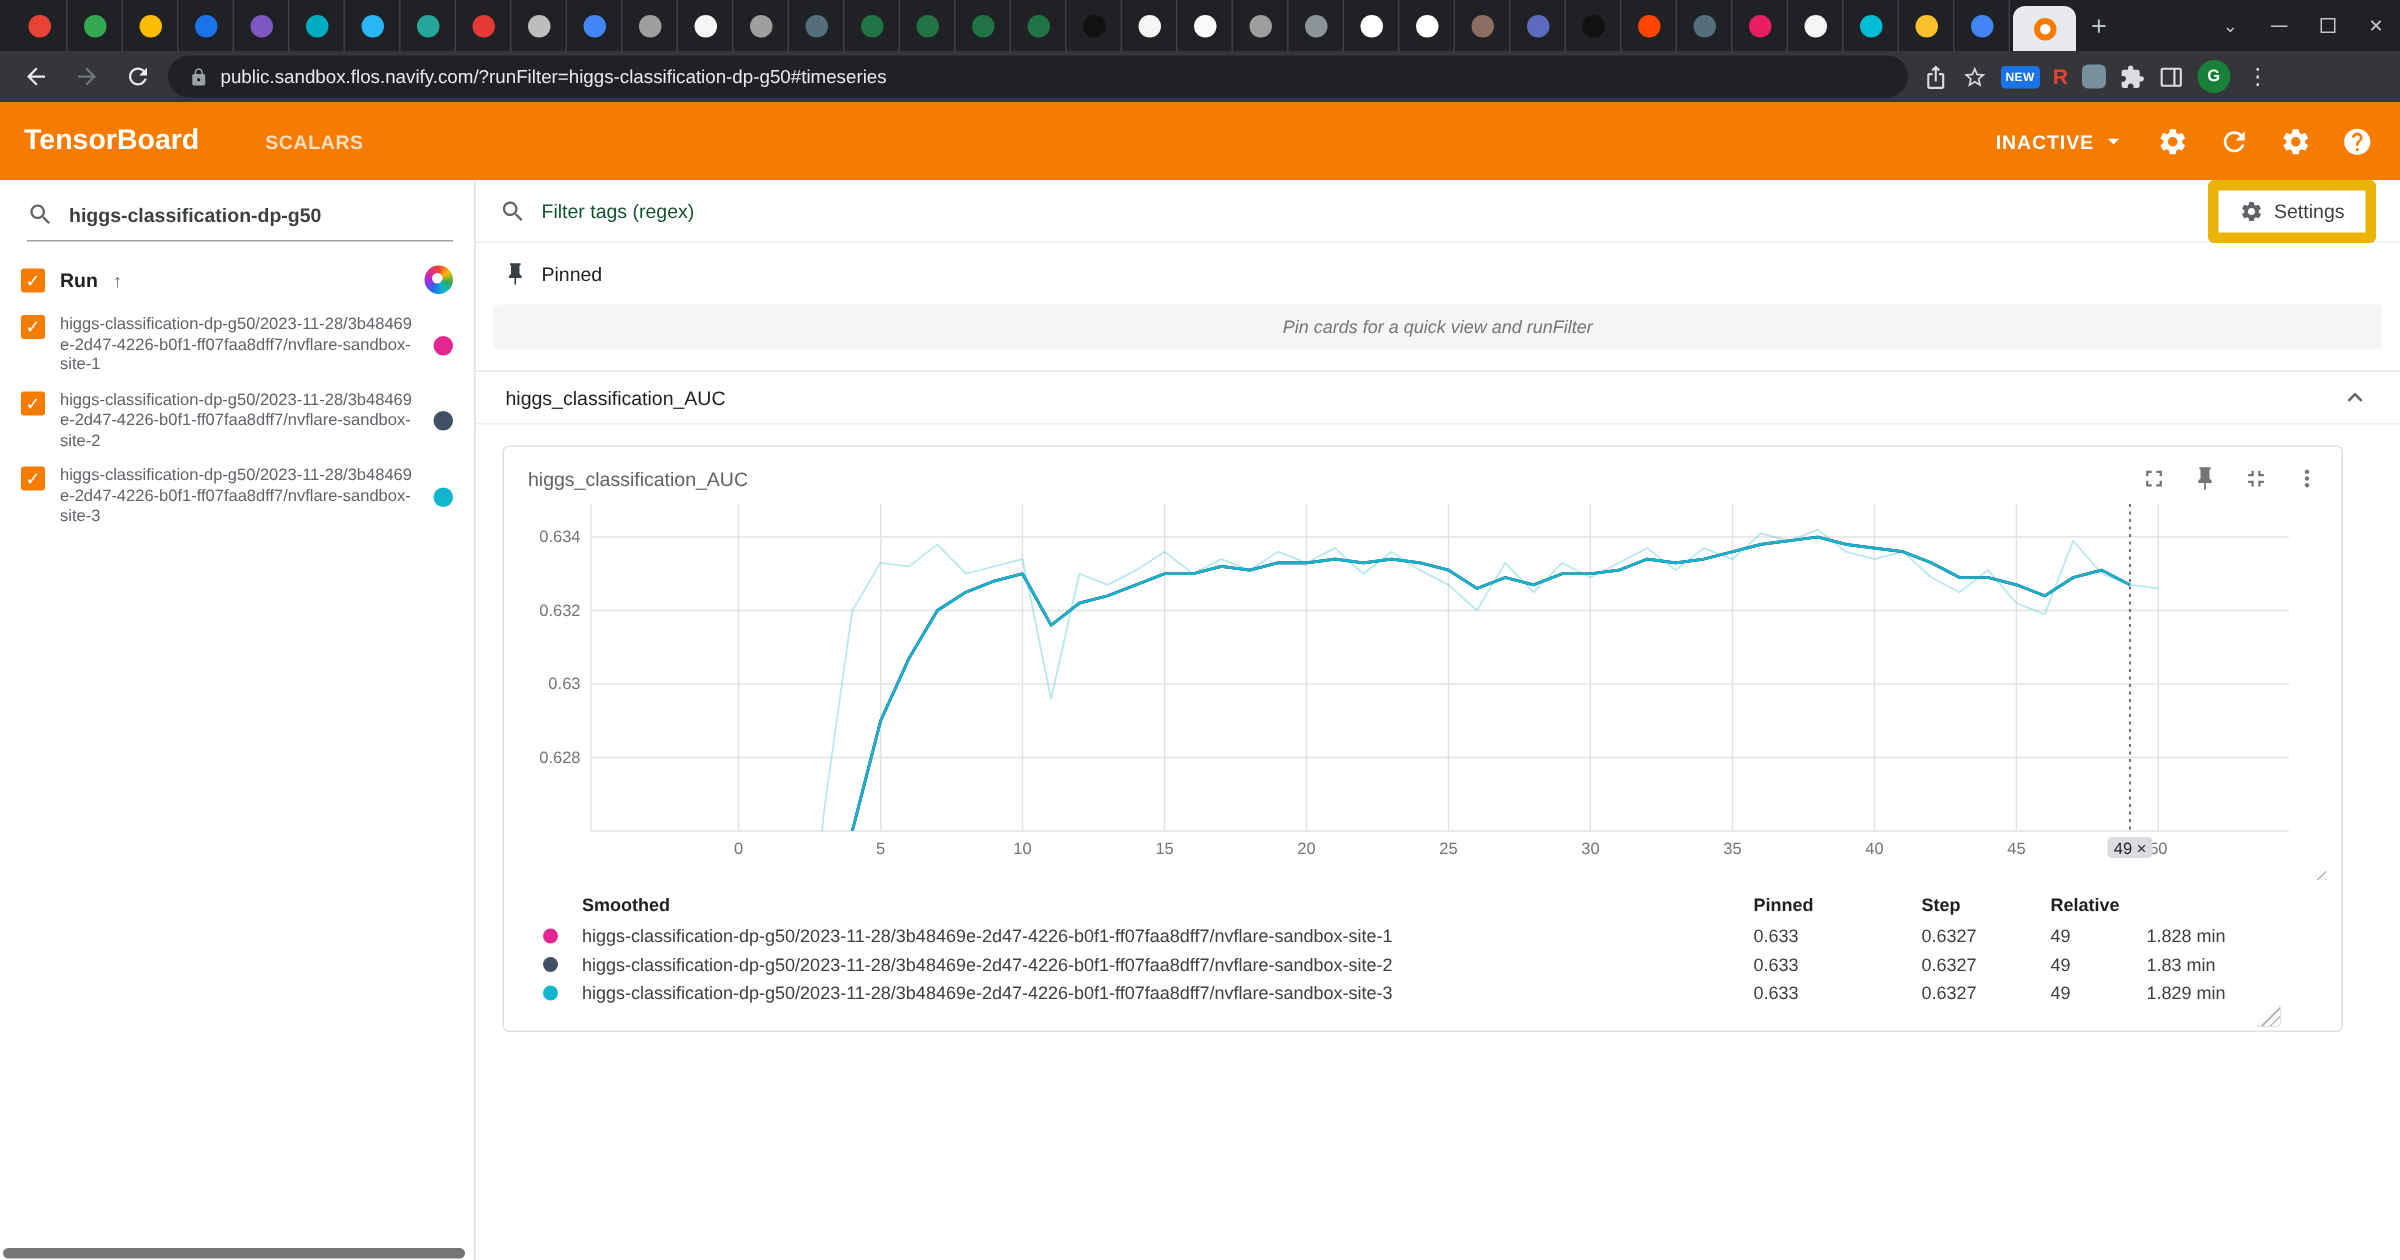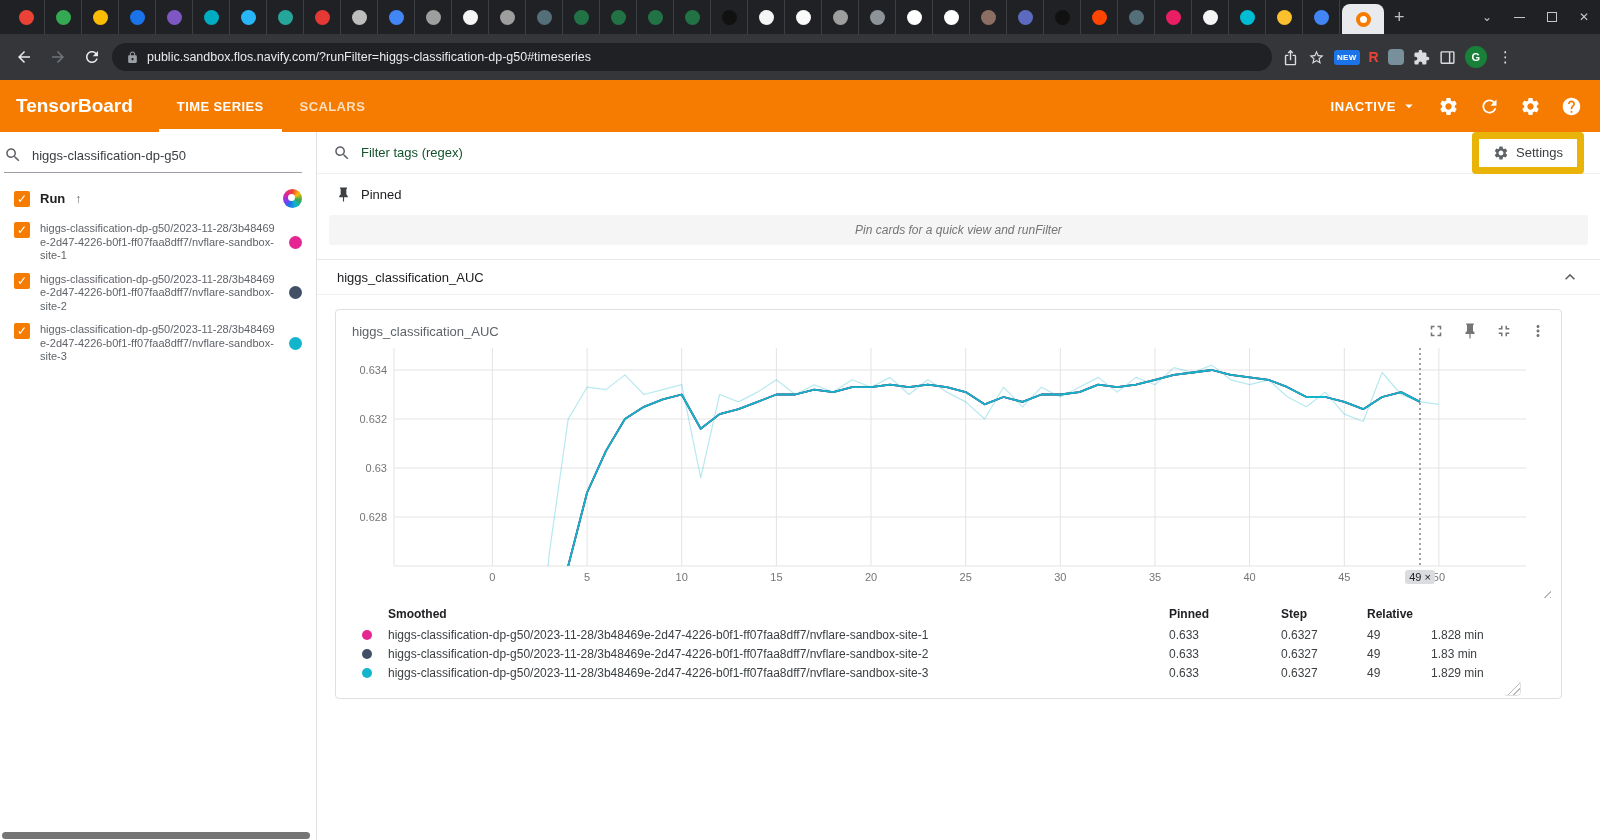--- a/index.html
+++ b/index.html
@@ -23,21 +23,21 @@
     display: flex; align-items: center; justify-content: center; margin-left: 2px;
   }
   .active-tab .fav { background: #fff; border: 4px solid #f57c00; width: 15px; height: 15px; }
   .newtab { color: #bdc1c6; font-size: 18px; padding: 0 10px 6px 10px; cursor: default; }
   .win-controls { margin-left: auto; display: flex; align-items: center; height: 34px; color: #c4c7c5; }
   .win-controls span { padding: 0 11px; font-size: 12px; display: flex; align-items: center; height: 100%; }
   .win-box { width: 10px; height: 10px; border: 1px solid #c4c7c5; display: inline-block; }
   .win-min { width: 11px; border-top: 1px solid #c4c7c5; display: inline-block; }
 
   .addr-bar {
-    height: 46px; background: #35363a; display: flex; align-items: center;
+    height: 34px; background: #35363a; display: flex; align-items: center;
     padding: 0 10px; gap: 6px; flex: none;
   }
   .nav-ic { width: 28px; height: 28px; display: flex; align-items: center; justify-content: center; color: #e8eaed; }
   .nav-ic.dim { color: #70757a; }
   .nav-ic svg { width: 18px; height: 18px; fill: currentColor; }
   .url-pill {
     flex: none; width: 1160px; height: 28px; background: #202124; border-radius: 14px;
     display: flex; align-items: center; padding: 0 14px; gap: 8px; color: #e8eaed;
   }
   .url-pill svg { width: 13px; height: 13px; fill: #9aa0a6; flex: none; }
@@ -61,21 +61,21 @@
   .tb-status { display: flex; align-items: center; gap: 4px; font-size: 13px; font-weight: bold; letter-spacing: .6px; }
   .tb-ic { display: flex; align-items: center; }
   .tb-ic svg { width: 21px; height: 21px; fill: #fff; }
 
   
   .content { flex: 1; display: flex; min-height: 0; }
   .sidebar { width: 317px; border-right: 1px solid #e0e0e0; background: #fff; position: relative; flex: none; }
   .main { flex: 1; background: #fff; min-width: 0; }
 
   
-  .search-row { padding: 14px 14px 0 4px; }
+  .search-row { padding: 14px 14px 0 18px; font-weight: bold; }
   .search-box { display: flex; align-items: center; gap: 10px; border-bottom: 1px solid #9aa0a6; padding-bottom: 8px; }
   .search-box svg { width: 18px; height: 18px; fill: #5f6368; flex: none; }
   .search-text { font-size: 13px; color: #3c4043; }
   .runs-header { display: flex; align-items: center; gap: 10px; padding: 16px 14px 10px 14px; }
   .runs-title { font-size: 13px; font-weight: bold; color: #202124; }
   .sort-arrow { font-size: 12px; color: #5f6368; }
   .palette { margin-left: auto; width: 19px; height: 19px; border-radius: 50%;
     background: conic-gradient(#ea4335, #fbbc04, #34a853, #12b5cb, #1a73e8, #9334e6, #e52592, #ea4335);
     position: relative; }
   .palette:after { content: ""; position: absolute; left: 5px; top: 5px; width: 7px; height: 7px; background: #fff; border-radius: 50%; }
@@ -318,21 +318,20 @@
           </svg>
       </span>
       <span class="avatar">G</span>
       <span class="kebab">⋮</span>
     </div>
   </div>
 
   <div class="tb-header">
     <div class="tb-logo">TensorBoard</div>
     <div class="tb-nav">
-      <div class="tb-tab active">TIME SERIES</div>
       <div class="tb-tab">SCALARS</div>
     </div>
     <div class="tb-right">
       <span class="tb-status">
         <span>INACTIVE</span>
         <svg viewBox="0 0 24 24" width="18" height="18" fill="#fff">
             <path d="M7 10l5 5 5-5z"></path>
           </svg>
       </span>
       <span class="tb-ic">

